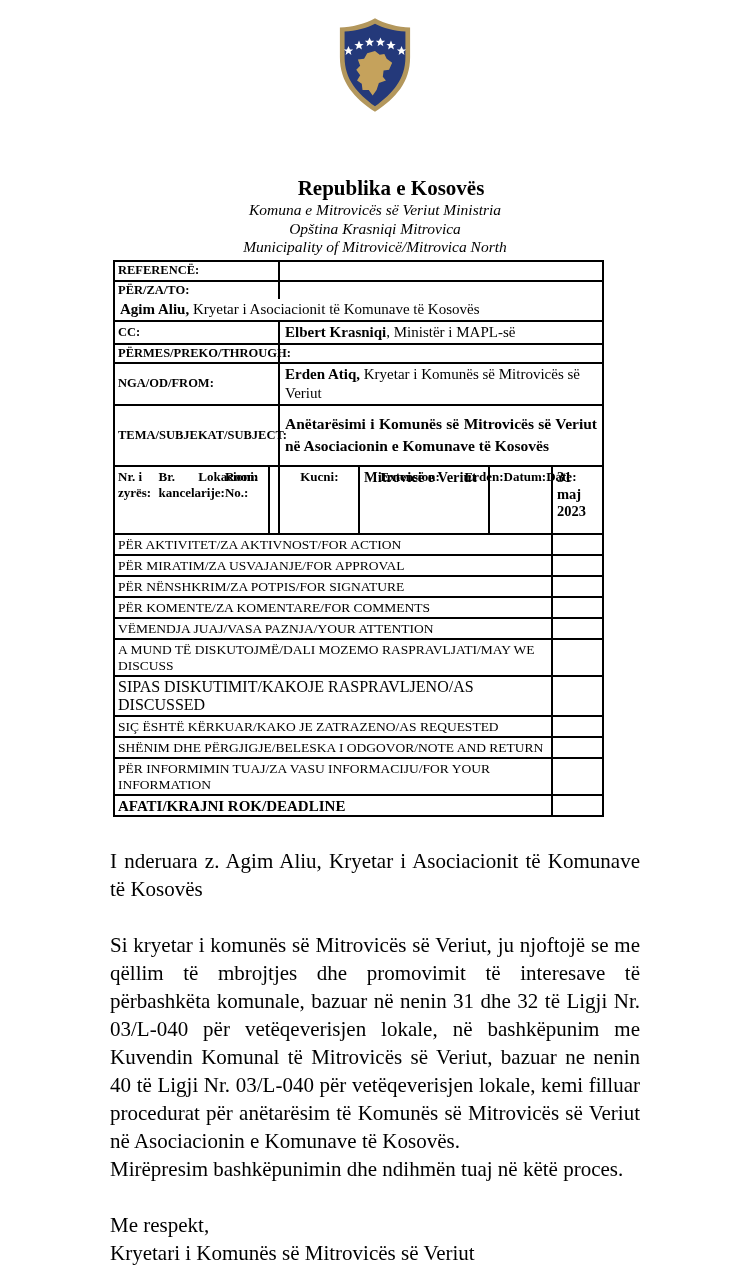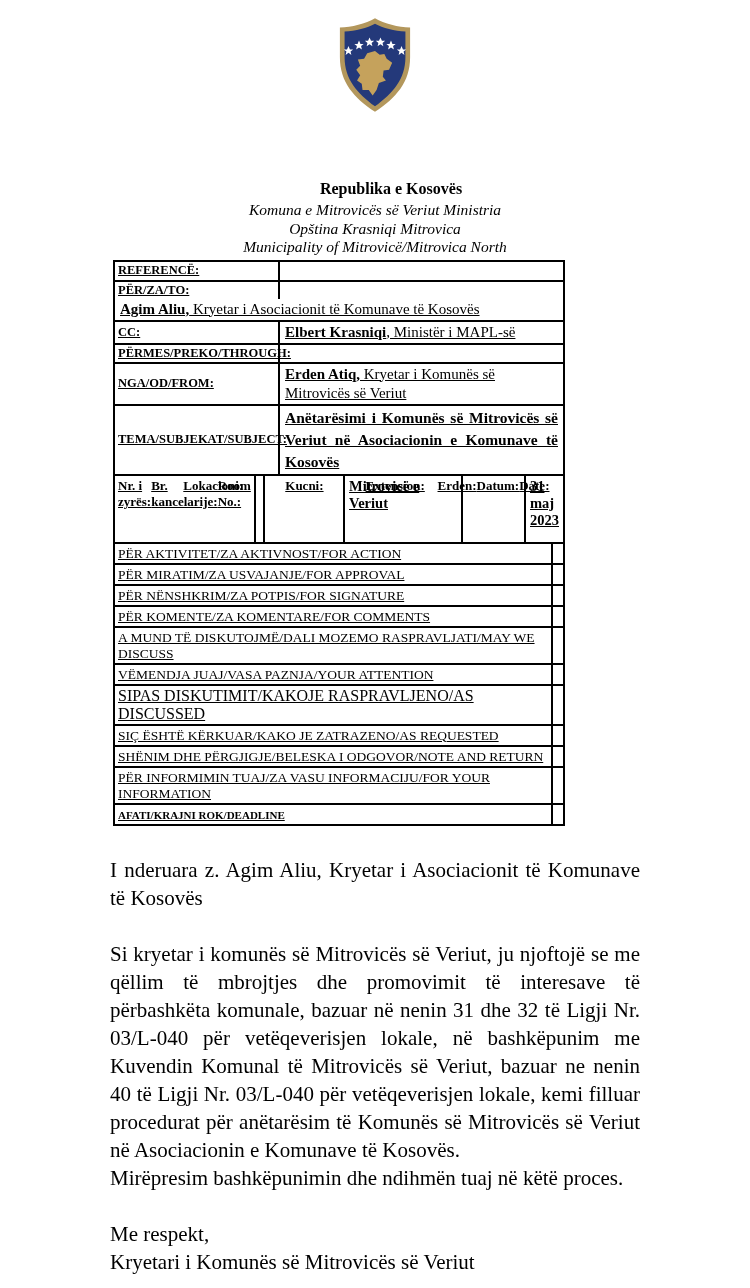--- a/index.html
+++ b/index.html
@@ -10,25 +10,25 @@
     color: #000;
     overflow: hidden;
   }
   .page { width: 750px; height: 1288px; position: relative; background: #fff; }
 
   
   .emblem { width: 78px; height: 98px; margin: 16px auto 0; }
   .emblem svg { display: block; width: 78px; height: 98px; }
 
   
-  .title { margin-top: 62px; text-align: center; font-size: 16px; font-weight: bold; line-height: 25px; margin-left: 32px; }
+  .title { margin-top: 62px; text-align: center; font-size: 21px; font-weight: bold; line-height: 25px; margin-left: 32px; }
   .sub { text-align: center; font-style: italic; font-size: 15.5px; line-height: 18.5px; }
 
   
-  .tbl { margin: 3px 0 0 113px; width: 452px; border: 2px solid #000; text-decoration: underline; }
+  .tbl { margin: 3px 0 0 113px; width: 491px; border: 2px solid #000; }
   .trow { display: flex; border-bottom: 2px solid #000; }
   .trow:last-child { border-bottom: none; }
   .lbl {
     width: 165px; border-right: 2px solid #000;
     font-weight: bold; font-size: 12.5px; line-height: 15px;
     padding: 1px 3px; display: flex; flex-direction: column; justify-content: center;
   }
   .val {
     flex: 1; font-size: 15px; line-height: 19px; padding: 1px 5px;
     display: flex; flex-direction: column; justify-content: center;
@@ -53,21 +53,21 @@
   
   .arow { display: flex; border-bottom: 2px solid #000; min-height: 19px; }
   .arow:last-child { border-bottom: none; }
   .atext {
     width: 438px; border-right: 2px solid #000;
     font-size: 13.5px; line-height: 16px; padding: 2px 3px 1px;
   }
   .acheck { flex: 1; }
   .arow.large .atext { font-size: 16px; line-height: 18px; padding-top: 1px; }
   .arow.large { min-height: 21px; }
-  .arow.boldrow .atext { font-weight: bold; font-size: 11px; }
+  .arow.boldrow .atext { font-weight: bold; font-size: 15px; }
 
   
   .letter { margin: 30px 110px 0 110px; width: 530px; font-size: 21px; line-height: 28px; text-align: justify; }
   .letter p { margin: 0; }
   .gap { height: 28px; }
 </style>
 </head>
 <body>
 
 <div class="page">
@@ -181,25 +181,25 @@
     </div>
     <div class="arow">
       <div class="atext">PËR NËNSHKRIM/ZA POTPIS/FOR SIGNATURE</div>
       <div class="acheck"></div>
     </div>
     <div class="arow">
       <div class="atext">PËR KOMENTE/ZA KOMENTARE/FOR COMMENTS</div>
       <div class="acheck"></div>
     </div>
     <div class="arow">
+      <div class="atext">VËMENDJA JUAJ/VASA PAZNJA/YOUR ATTENTION</div>
+      <div class="acheck"></div>
+    </div>
+    <div class="arow">
       <div class="atext">A MUND TË DISKUTOJMË/DALI MOZEMO RASPRAVLJATI/MAY WE DISCUSS</div>
-      <div class="acheck"></div>
-    </div>
-    <div class="arow">
-      <div class="atext">VËMENDJA JUAJ/VASA PAZNJA/YOUR ATTENTION</div>
       <div class="acheck"></div>
     </div>
     <div class="arow large">
       <div class="atext">SIPAS DISKUTIMIT/KAKOJE RASPRAVLJENO/AS DISCUSSED</div>
       <div class="acheck"></div>
     </div>
     <div class="arow">
       <div class="atext">SIÇ ËSHTË KËRKUAR/KAKO JE ZATRAZENO/AS REQUESTED</div>
       <div class="acheck"></div>
     </div>

